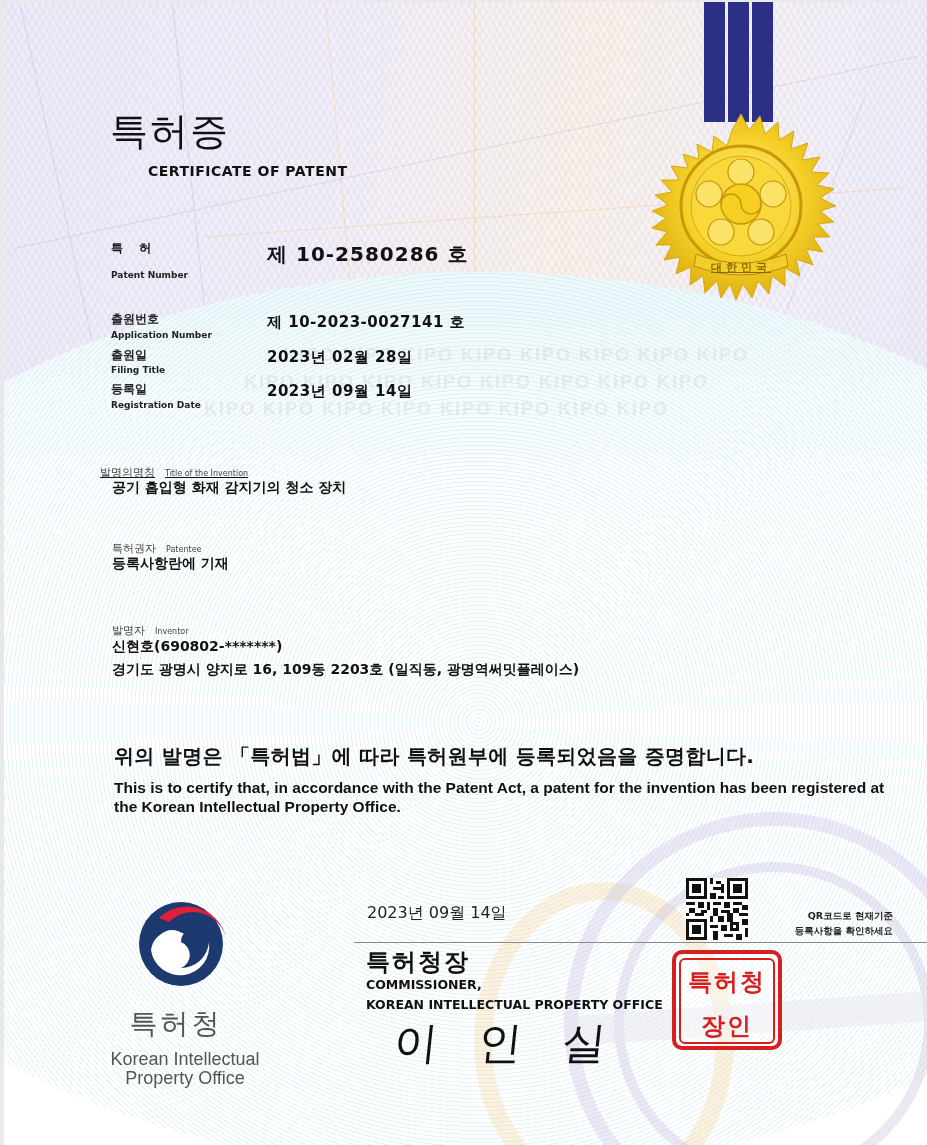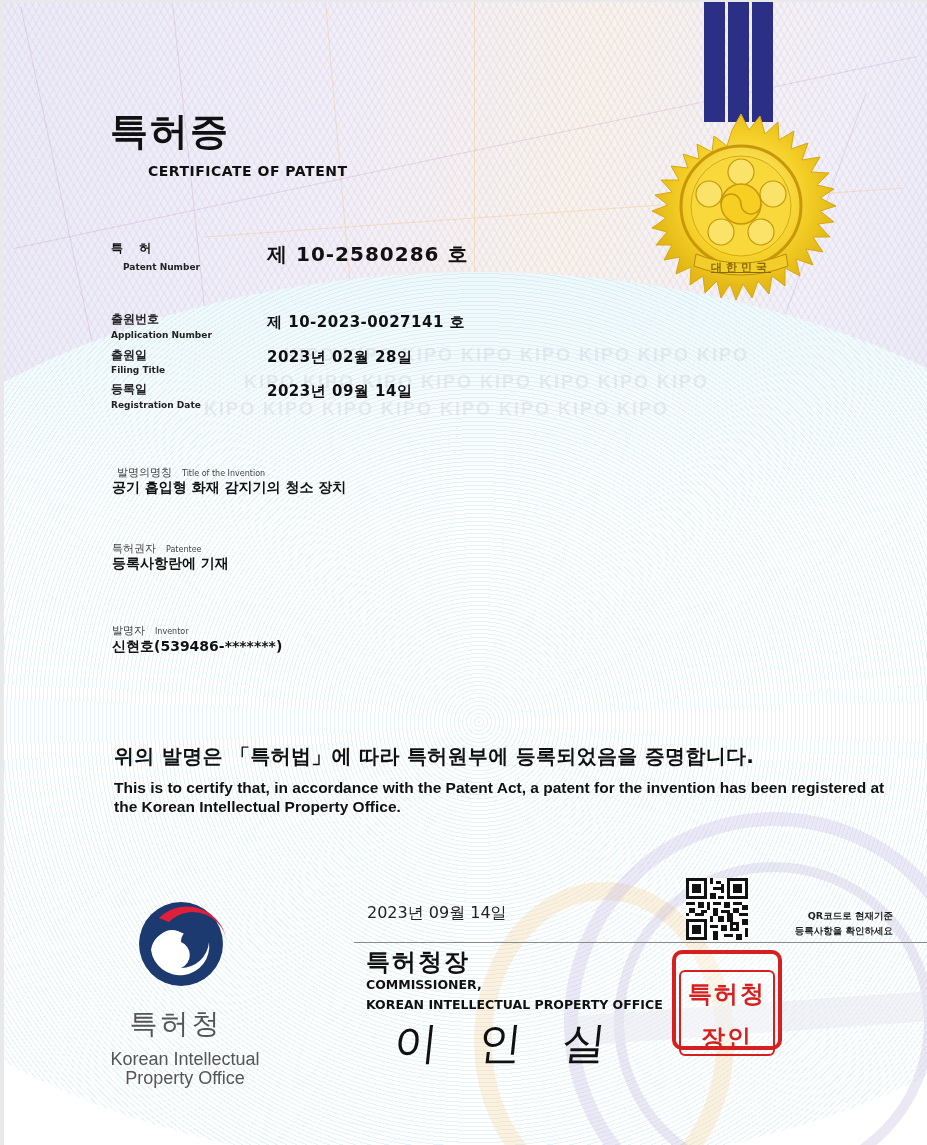--- a/index.html
+++ b/index.html
@@ -45,21 +45,21 @@
     }
 
     
     .ribbon { position: absolute; top: 0; width: 21px; height: 120px; background: #2b2f86; }
     .medal {
       position: absolute; left: 624px; top: 112px; width: 226px; height: 194px;
     }
     .medal svg { width: 226px; height: 194px; }
 
     .abs { position: absolute; }
-    .title-ko { left: 106px; top: 104px; font-size: 38px; font-weight: bold; letter-spacing: 2px; }
+    .title-ko { left: 106px; top: 104px; font-size: 38px; font-weight: normal; letter-spacing: 2px; }
     .title-en { left: 108px; top: 161px; font-size: 14px; font-weight: bold; letter-spacing: 0.5px; margin-left: 36px; }
     .lbl-big { font-size: 12px; font-weight: bold; letter-spacing: 6px; }
     .lbl-sub { font-size: 9px; font-weight: bold; color: #222; }
     .lbl-ko { font-size: 12px; font-weight: bold; color: #222; }
     .val-big { font-size: 20px; font-weight: bold; letter-spacing: 1px; }
     .val { font-size: 15px; font-weight: bold; letter-spacing: 0.5px; }
 
     .sec-ko { font-size: 11px; color: #444; }
     .sec-en { font-size: 8px; color: #444; margin-left: 10px; }
     .sec-val { font-size: 14px; font-weight: bold; }
@@ -76,21 +76,21 @@
     .qr { left: 678px; top: 876px; width: 70px; height: 62px; }
     .qr-note { left: 757px; top: 906px; width: 132px; text-align: right; font-size: 9.5px; font-weight: bold; color: #222; line-height: 15px; }
     .commissioner-ko { left: 362px; top: 944px; font-size: 24px; font-weight: bold; letter-spacing: 2px; }
     .commissioner-en { left: 362px; top: 973px; font-size: 12.5px; font-weight: bold; line-height: 20px; }
     .signature { left: 390px; top: 1012px; font-size: 44px; font-family: "DejaVu Serif", serif; color: #111; letter-spacing: 40px; transform: skewX(-6deg); }
     .seal {
       left: 668px; top: 948px; width: 110px; height: 100px;
       border: 4px solid #d62020; border-radius: 10px; background: rgba(255,255,255,0.3);
       color: #d62020; font-weight: bold; font-size: 24px; line-height: 44px;
       text-align: center; letter-spacing: 2px; font-family: "DejaVu Serif", serif;
-      padding-top: 16px;
+      padding-top: 4px;
     }
     .seal-inner { border: 2px solid #d62020; border-radius: 6px; height: 86px; margin: 0 3px; }
   </style>
 </head>
 <body>
 
 <div class="page">
 
   <div class="bg-top"></div>
   <div class="grid-line" style="left:0;top:150px;width:923px;height:1px;transform:rotate(-12deg);"></div>
@@ -137,49 +137,50 @@
       <path d="M93,90 a10,10 0 0,1 20,0 a10,10 0 0,0 20,0" fill="none" stroke="#c9970a" stroke-width="1.5"></path>
       <path d="M68,140 Q113,158 158,140 L160,152 Q113,170 66,152 Z" fill="#f3cd2a" stroke="#b98b08" stroke-width="1"></path>
     </svg>
     <div style="position:absolute;left:78px;top:146px;width:70px;text-align:center;font-size:11px;color:#8a6a00;letter-spacing:4px;font-weight:bold;text-decoration:underline;">대한민국</div>
   </div>
 
   <div class="abs title-ko">특허증</div>
   <div class="abs title-en">CERTIFICATE OF PATENT</div>
 
   <div class="abs lbl-big" style="left:107px;top:238px;">특 허</div>
-  <div class="abs lbl-sub" style="left:107px;top:260px;margin-left:12px;">Patent Number</div>
+  <div class="abs lbl-sub" style="left:107px;top:268px;">Patent Number</div>
   <div class="abs val-big" style="left:263px;top:239px;">제 10-2580286 호</div>
 
   <div class="abs lbl-ko" style="left:107px;top:309px;">출원번호</div>
   <div class="abs lbl-sub" style="left:107px;top:328px;">Application Number</div>
   <div class="abs val" style="left:263px;top:311px;">제 10-2023-0027141 호</div>
 
   <div class="abs lbl-ko" style="left:107px;top:345px;">출원일</div>
   <div class="abs lbl-sub" style="left:107px;top:363px;">Filing Title</div>
   <div class="abs val" style="left:263px;top:346px;">2023년 02월 28일</div>
 
   <div class="abs lbl-ko" style="left:107px;top:379px;">등록일</div>
   <div class="abs lbl-sub" style="left:107px;top:398px;">Registration Date</div>
   <div class="abs val" style="left:263px;top:380px;">2023년 09월 14일</div>
 
-  <div class="abs" style="left:113px;top:459px;">
+  <div class="abs" style="left:96px;top:459px;text-decoration:underline;">
     <span class="sec-ko">발명의명칭</span><span class="sec-en">Title of the Invention</span>
   </div>
   <div class="abs sec-val" style="left:108px;top:477px;">공기 흡입형 화재 감지기의 청소 장치</div>
 
   <div class="abs" style="left:108px;top:535px;">
     <span class="sec-ko">특허권자</span><span class="sec-en">Patentee</span>
   </div>
   <div class="abs sec-val" style="left:108px;top:553px;">등록사항란에 기재</div>
 
   <div class="abs" style="left:108px;top:617px;">
     <span class="sec-ko">발명자</span><span class="sec-en">Inventor</span>
   </div>
-  <div class="abs sec-val" style="left:108px;top:636px;">신현호(539486-*******)</div>
+  <div class="abs sec-val" style="left:108px;top:636px;">신현호(690802-*******)</div>
+  <div class="abs sec-val" style="left:108px;top:659px;">경기도 광명시 양지로 16, 109동 2203호 (일직동, 광명역써밋플레이스)</div>
 
   <div class="abs cert-ko">위의 발명은 「특허법」에 따라 특허원부에 등록되었음을 증명합니다.</div>
   <div class="abs cert-en">This is to certify that, in accordance with the Patent Act, a patent for the invention has been registered at the Korean Intellectual Property Office.</div>
 
   <div class="abs kipo-logo">
     <svg viewBox="0 0 110 90" width="110" height="90">
       <circle cx="52" cy="46" r="42" fill="#1d3a70"></circle>
       <path d="M30,20 A40,40 0 0,1 98,48 A34,34 0 0,0 40,24 Z" fill="#e0203a"></path>
       <path d="M22,52 A22,22 0 0,1 64,46 A12,12 0 0,0 80,44 A28,28 0 0,1 22,52 Z" fill="#ffffff"></path>
       <circle cx="43" cy="48" r="16" fill="#ffffff"></circle>

